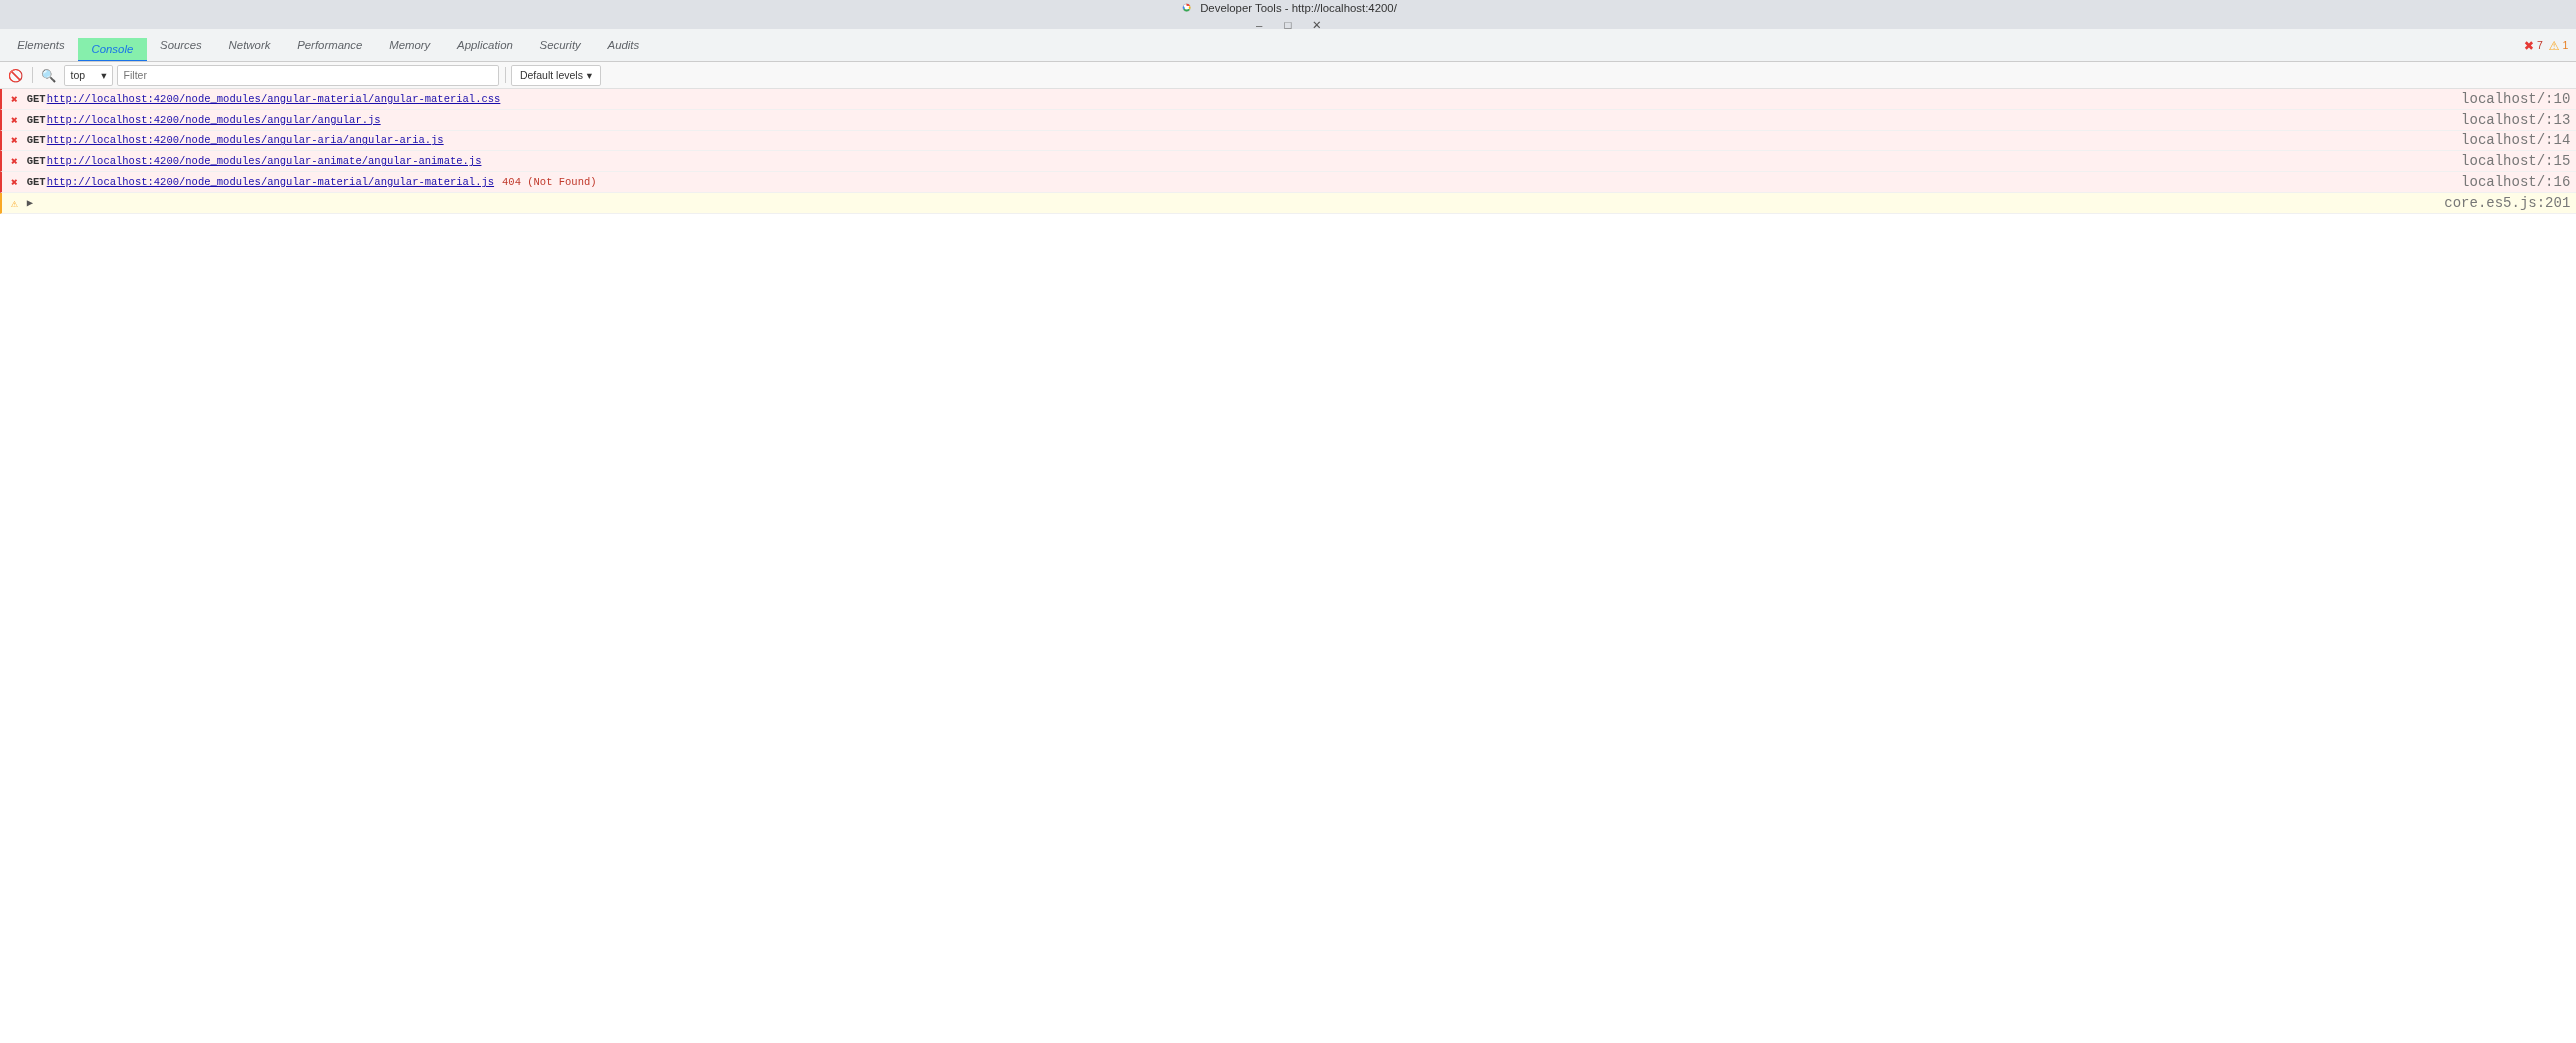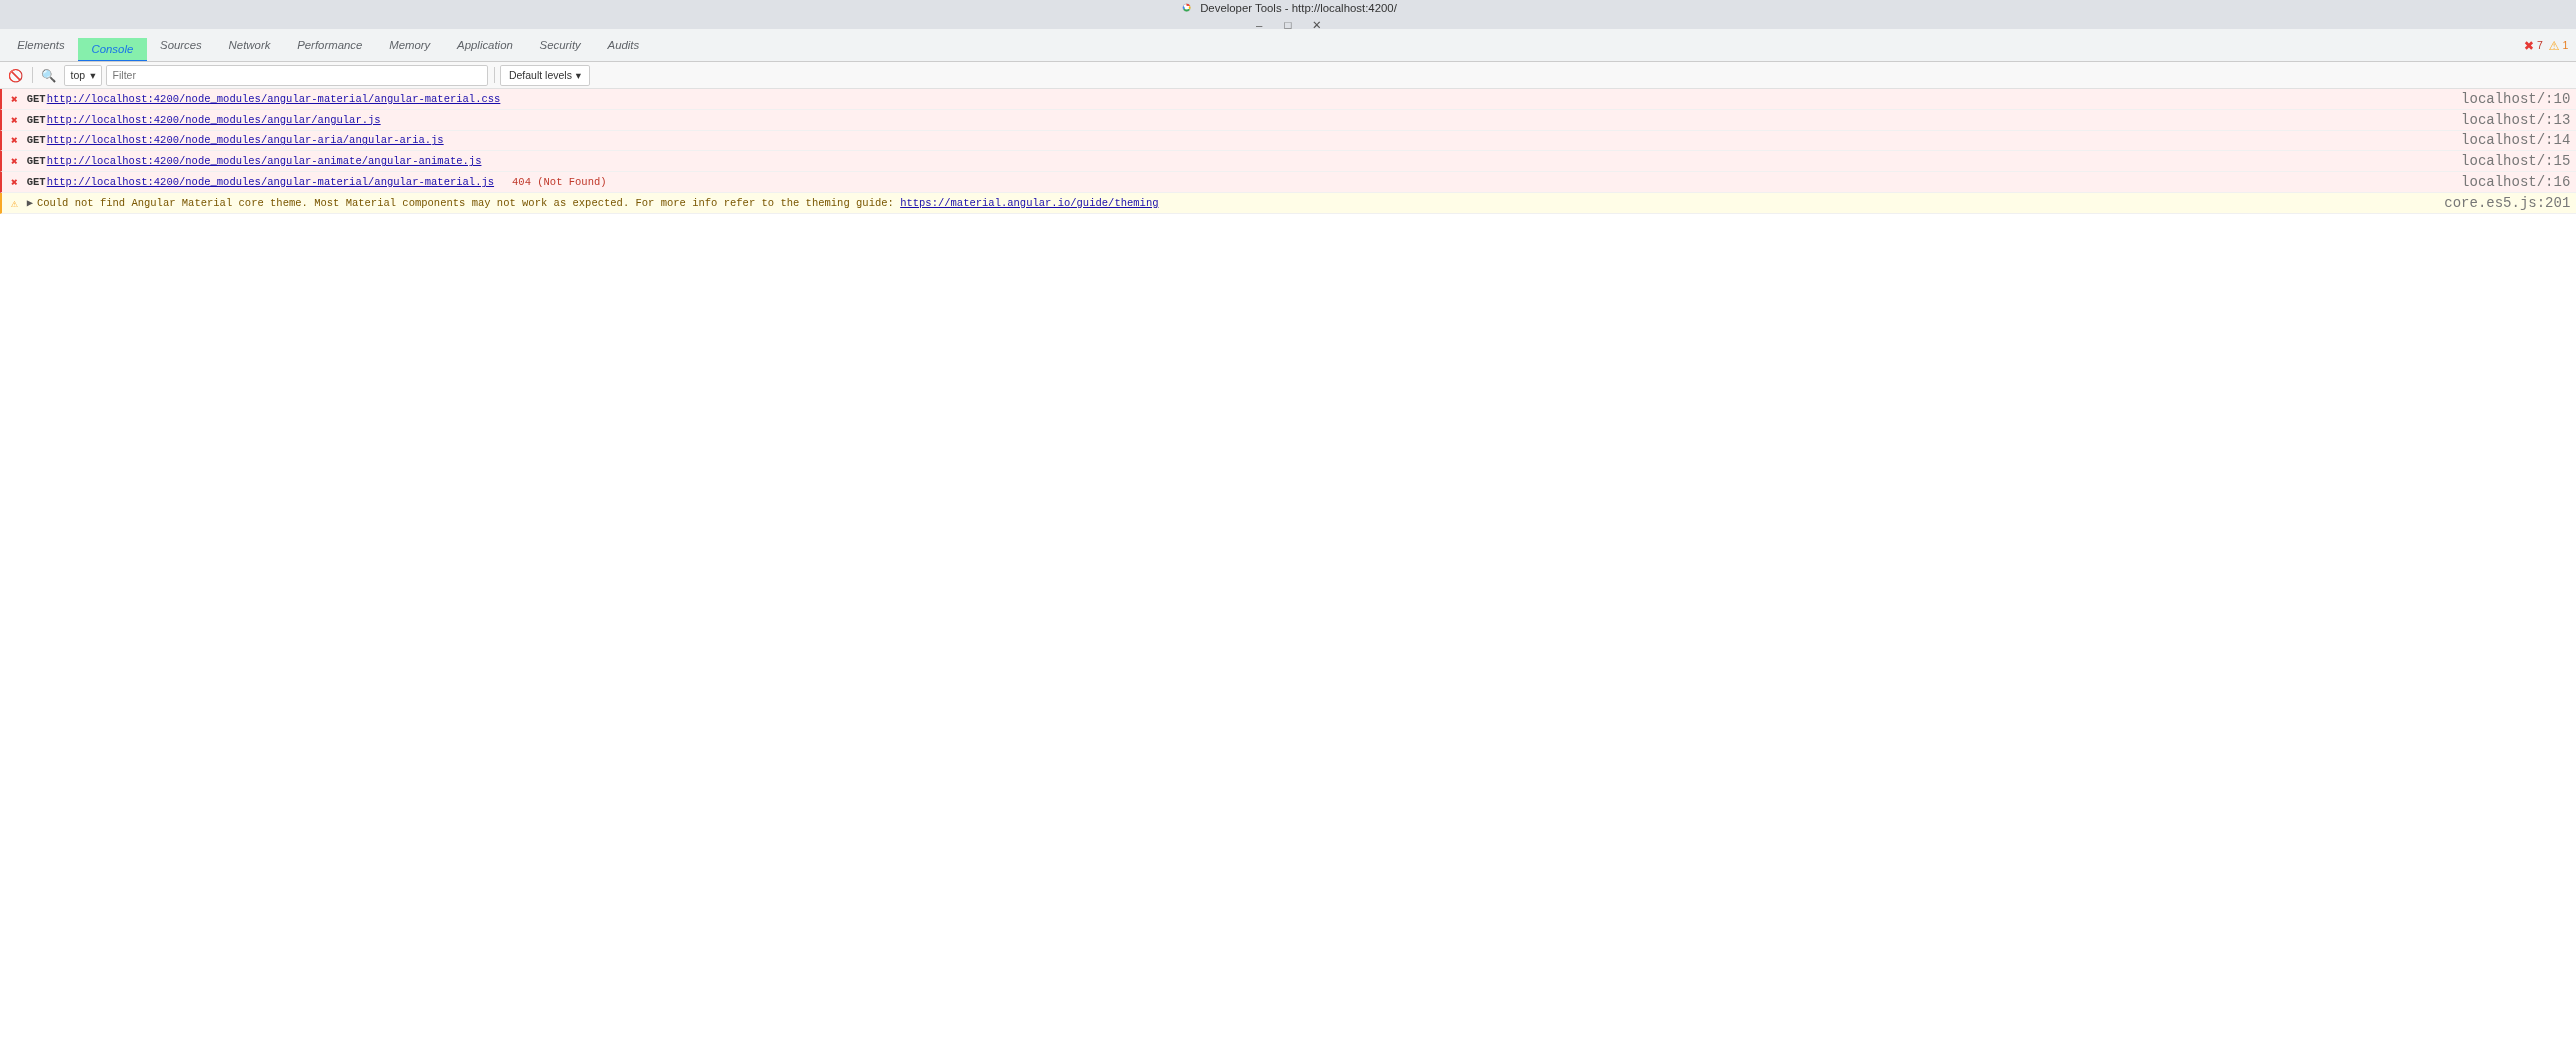--- a/index.html
+++ b/index.html
@@ -108,21 +108,21 @@
     .context-select {
       display: flex;
       align-items: center;
       border: 1px solid #ccc;
       border-radius: 1.9px;
       background: #fff;
       padding: 1.9px 5.7px;
       font-size: 10.5px;
       cursor: pointer;
       height: 21px;
-      gap: 5px;
+      gap: 16px;
     }
     .filter-input {
       flex: 1;
       max-width: 382px;
       height: 21px;
       border: 1px solid #ccc;
       border-radius: 1.9px;
       padding: 0 5.7px;
       font-size: 10.5px;
       outline: none;
@@ -208,21 +208,21 @@
       margin-right: 1px;
       color: #333;
     }
     .url-link {
       color: #1a0dab;
       text-decoration: underline;
       cursor: pointer;
     }
     .error-status {
       color: #c0392b;
-      margin-left: 18px;
+      margin-left: 8px;
       text-align: center;
     }
     .source-ref {
       margin-left: auto;
       color: #777;
       font-size: 14px;
       white-space: nowrap;
       padding-left: 9.5px;
       cursor: pointer;
     }
@@ -342,18 +342,17 @@
     <span class="row-icon error-icon">✖</span>
     <span class="method-tag">GET</span>
     <a class="url-link" href="#">http://localhost:4200/node_modules/angular-material/angular-material.js</a>
     <span class="error-status">404 (Not Found)</span>
     <span class="source-ref">localhost/:16</span>
   </div>
 
   <div class="console-row warning-row">
     <span class="row-icon warning-icon">⚠</span>
     <span class="expand-arrow">▶</span>
-    <span class="warning-text">Could not find Angular Material core theme. Most Material components may not work as expected. For more info refer to the theming guide:&nbsp;<a class="warning-link" href="#">https://material.angular.io/guide/theming</a></span>
     <span class="source-ref">core.es5.js:201</span>
   </div>
 
 </div>
 
 
 </body></html>

